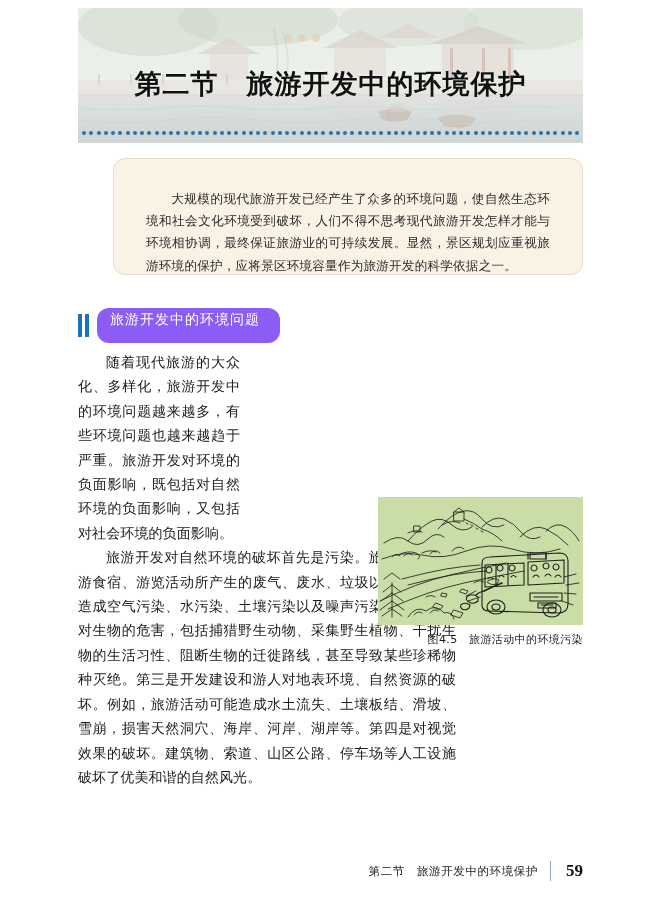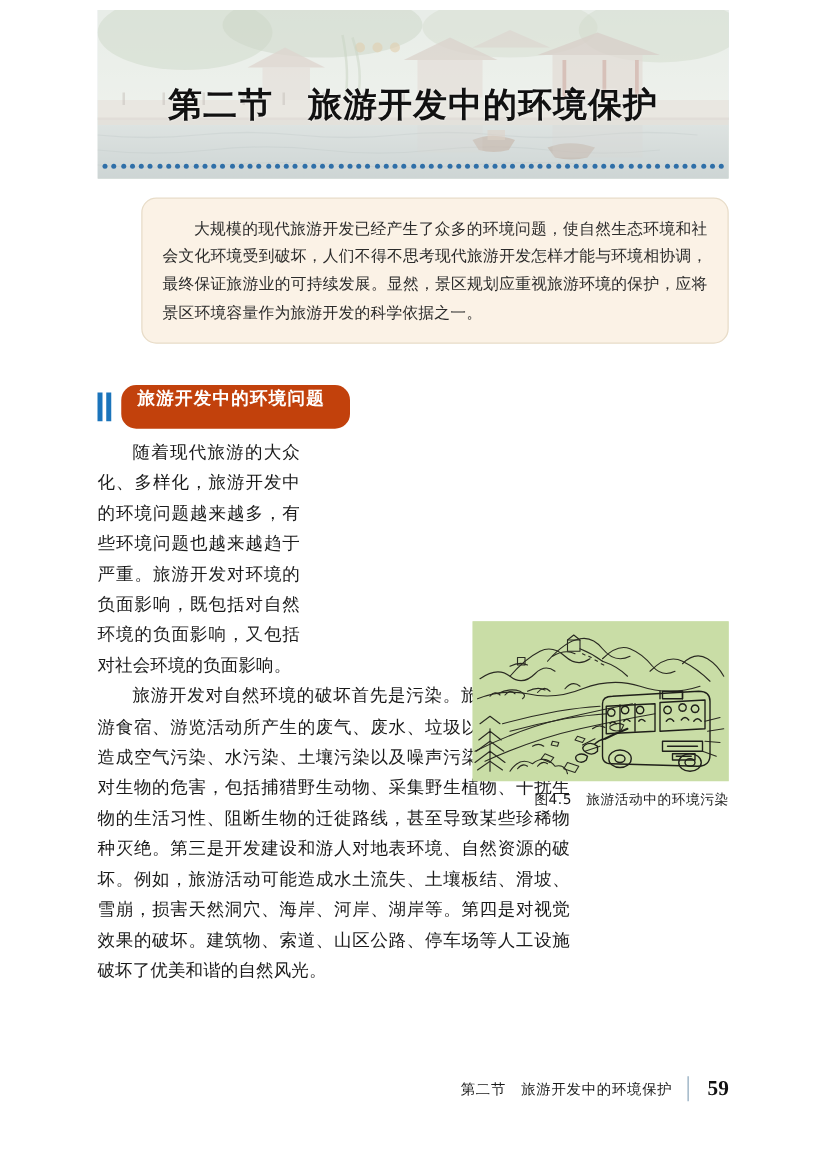--- a/index.html
+++ b/index.html
@@ -94,21 +94,21 @@
     padding: 13px 16px 10px 16px;
   }
   .intro-text {
     font-family: "DejaVu Serif", "Liberation Serif", serif;
     font-size: 12.6px;
     line-height: 22.2px;
     color: #2b2b2b;
     text-align: justify;
     text-indent: 2em;
     letter-spacing: 0.2px;
-    margin: 0;
+    margin: 16px;
   }
 
   
   .section-head {
     position: absolute;
     left: 78px;
     top: 313px;
     height: 24px;
     display: flex;
     align-items: center;
@@ -121,25 +121,25 @@
   .head-bars i {
     display: block;
     width: 4px;
     height: 23px;
     background: #1b74bb;
   }
   .head-pill {
     height: 35px;
     line-height: 23px;
     padding: 0 20px 0 13px;
-    background: #c2410c;
+    background: #8b5cf6;
     border-radius: 12px;
     color: #ffffff;
     font-family: "DejaVu Sans", "Liberation Sans", sans-serif;
-    font-weight: bold;
+    font-weight: normal;
     font-size: 14px;
     letter-spacing: 1px;
     white-space: nowrap;
   }
 
   
   .body-col {
     position: absolute;
     left: 78px;
     top: 350px;

